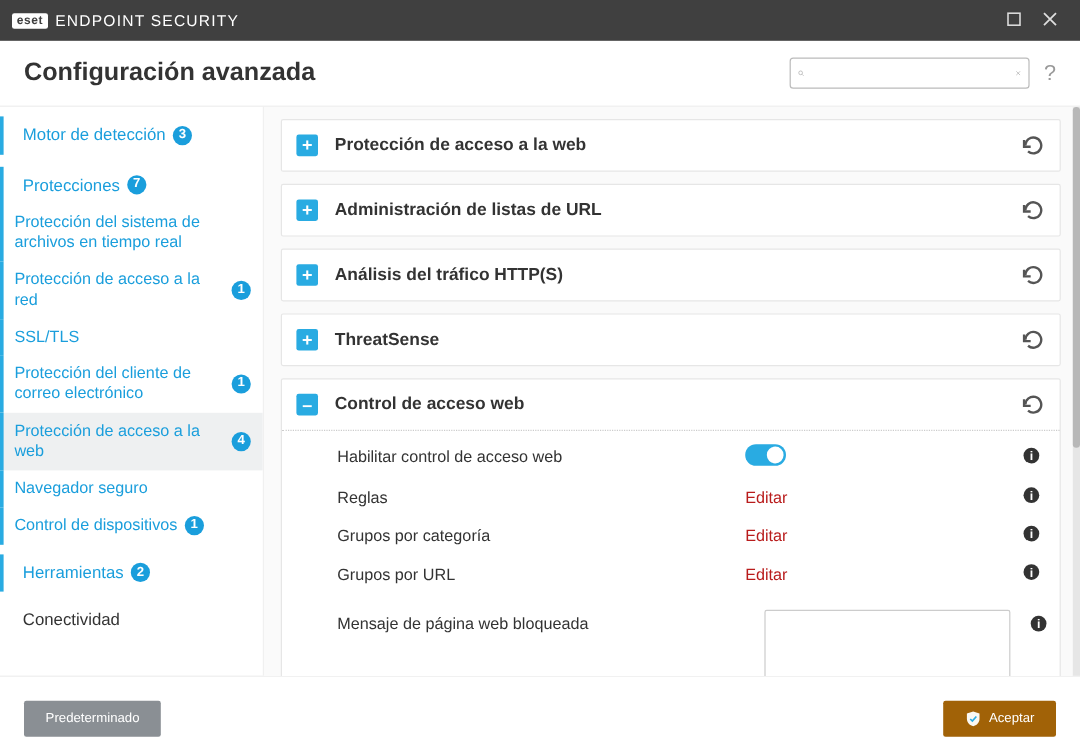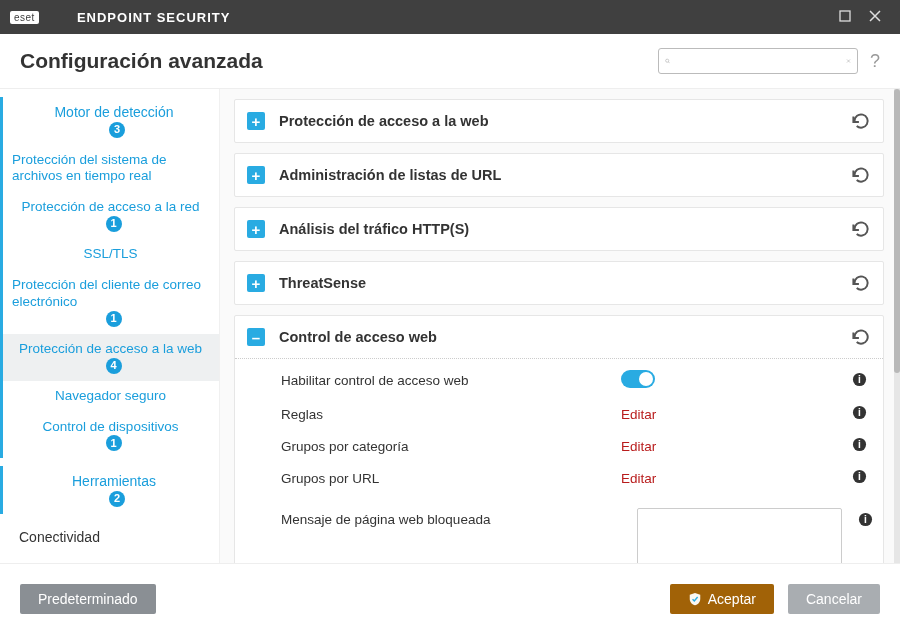--- a/index.html
+++ b/index.html
@@ -12,27 +12,27 @@
     color: #fff;
     display: flex;
     align-items: center;
     padding: 0 10px;
     font-size: 13px;
     letter-spacing: 0.5px;
   }
   .titlebar .brand-badge {
     background: #fff;
     color: #404040;
-    font-weight: 400;
+    font-weight: 700;
     font-size: 10px;
     padding: 1px 4px;
     border-radius: 2px;
     margin-right: 6px;
   }
-  .titlebar .product { font-weight: 700; letter-spacing: 1px; margin-left: 32px; }
+  .titlebar .product { font-weight: 400; letter-spacing: 1px; }
   .titlebar .spacer { flex: 1; }
   .titlebar .win-btn { width: 30px; text-align: center; color: #ddd; cursor: pointer; font-size: 14px; }
   .titlebar .win-btn svg { width: 12px; height: 12px; }
 
   
   .header {
     display: flex;
     align-items: center;
     padding: 14px 20px 14px 20px;
     border-bottom: 1px solid #eee;
@@ -70,21 +70,21 @@
     align-items: center;
     padding: 7px 10px 7px 16px;
     font-size: 14px;
     border-left: 3px solid transparent;
     cursor: pointer;
     line-height: 1.25;
   }
   .side-item { color: #333; font-weight: 400; }
   .side-item.top { font-size: 14px; }
   .side-sub { color: #1a9edc; font-size: 13.5px; padding-left: 9px; }
-  .side-item.active, .side-sub.active { border-left-color: #29abe2; flex-direction: column; }
+  .side-item.active, .side-sub.active { border-left-color: #29abe2; }
   .side-sub.selected { background: #eef0f1; }
   .badge {
     display: inline-flex;
     align-items: center;
     justify-content: center;
     min-width: 16px;
     height: 16px;
     border-radius: 8px;
     background: #1a9edc;
     color: #fff;
@@ -206,21 +206,21 @@
     align-items: center;
     padding: 0 20px;
     border-top: 1px solid #eee;
     background:#fff;
   }
   .btn {
     height: 30px;
     padding: 15px 18px;
     border: none;
     border-radius: 2px;
-    font-size: 14px;
+    font-size: 11px;
     cursor: pointer;
     display: inline-flex;
     align-items: center;
     gap: 6px;
     margin-top: 16px;
   }
   .btn.default { background: #8a8f94; color: #fff; }
   .btn.primary { background: #a16207; color: #fff; }
   .btn.muted   { background: #a9adb1; color: #fff; }
   .footer .spacer { flex: 1; }
@@ -264,20 +264,24 @@
   <span class="help-btn">?</span>
 </div>
 
 <div class="body">
 
   <div class="sidebar">
     <div class="side-item top active linkish">
       <span>Motor de detección</span>
       <span class="badge" style="background:#1a9edc">3</span>
     </div>
+    <div class="side-item top active linkish" style="margin-top:10px">
+      <span>Protecciones</span>
+      <span class="badge" style="background:#1a9edc">7</span>
+    </div>
 
     <div class="side-sub active">
       <span>Protección del sistema de archivos en tiempo real</span>
     </div>
     <div class="side-sub active">
       <span>Protección de acceso a la red</span>
       <span class="badge">1</span>
     </div>
     <div class="side-sub active">
       <span>SSL/TLS</span>
@@ -448,14 +452,13 @@
 <div class="footer">
   <button class="btn default">Predeterminado</button>
   <span class="spacer"></span>
   <button class="btn primary">
     <svg width="14" height="14" viewBox="0 0 16 16">
         <path d="M8 1 L14 3 V8 C14 12 11 14.5 8 15 C5 14.5 2 12 2 8 V3 Z" fill="#fff" opacity="0.95"></path>
         <path d="M5.2 8.2 L7.2 10.2 L11 5.8" fill="none" stroke="#29abe2" stroke-width="1.6"></path>
       </svg>
     <span>Aceptar</span>
   </button>
-  <button class="btn muted">Cancelar</button>
 </div>
 
 </body></html>

